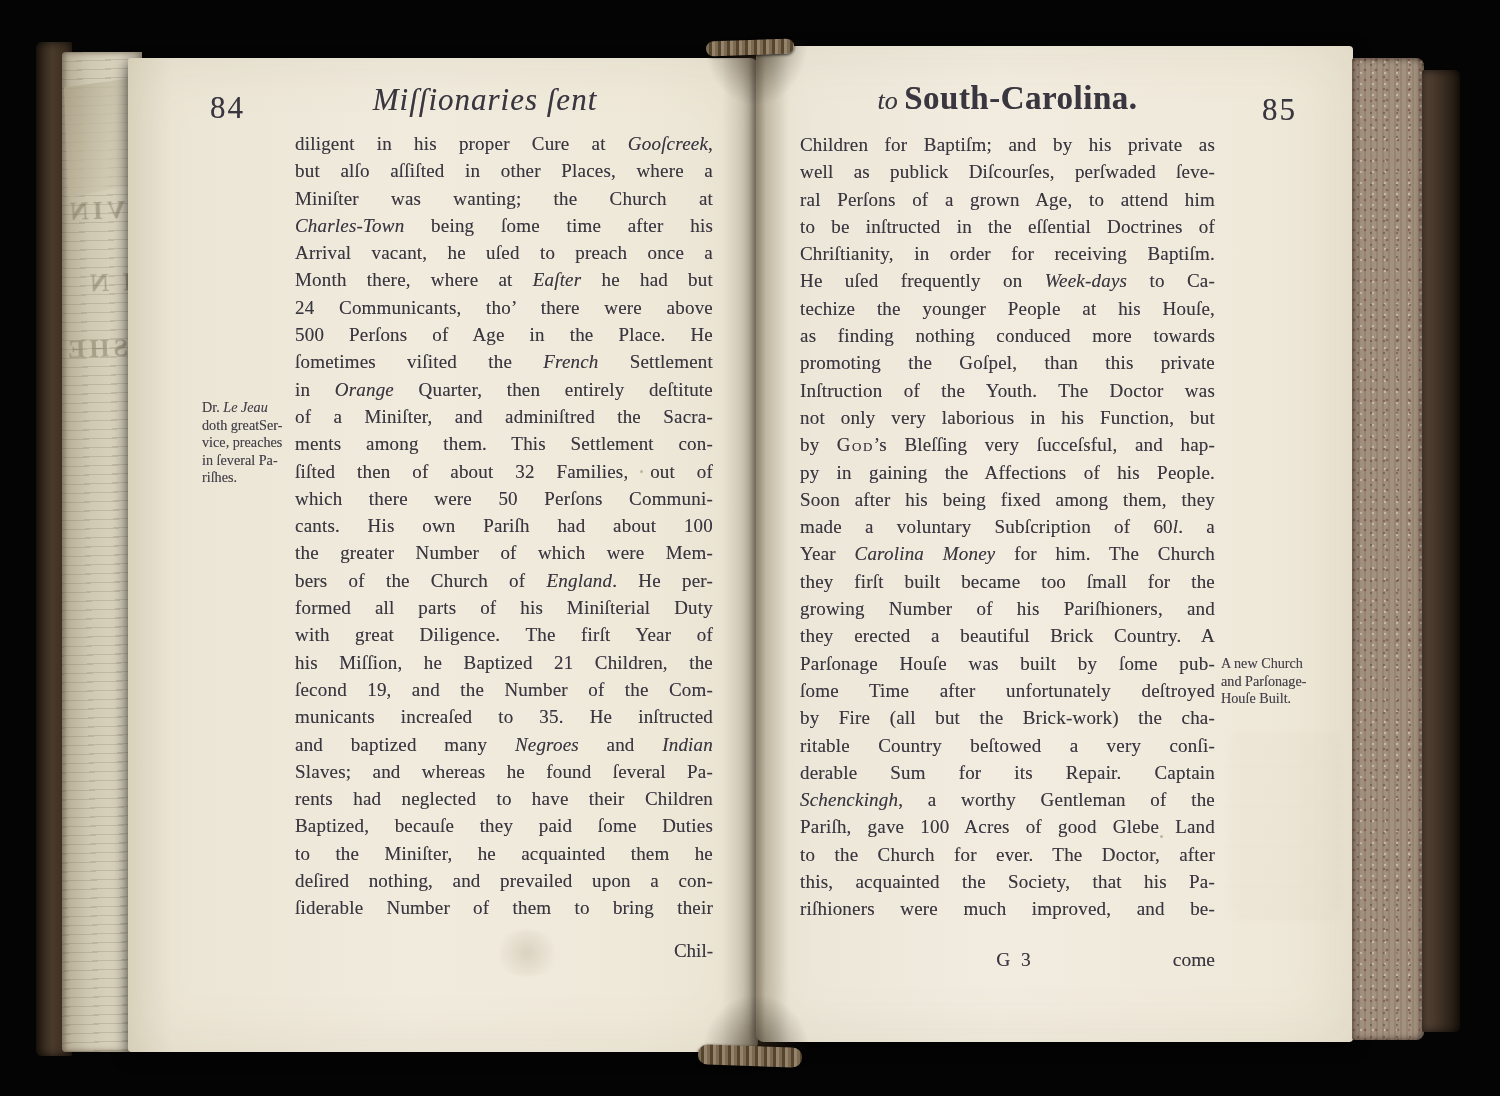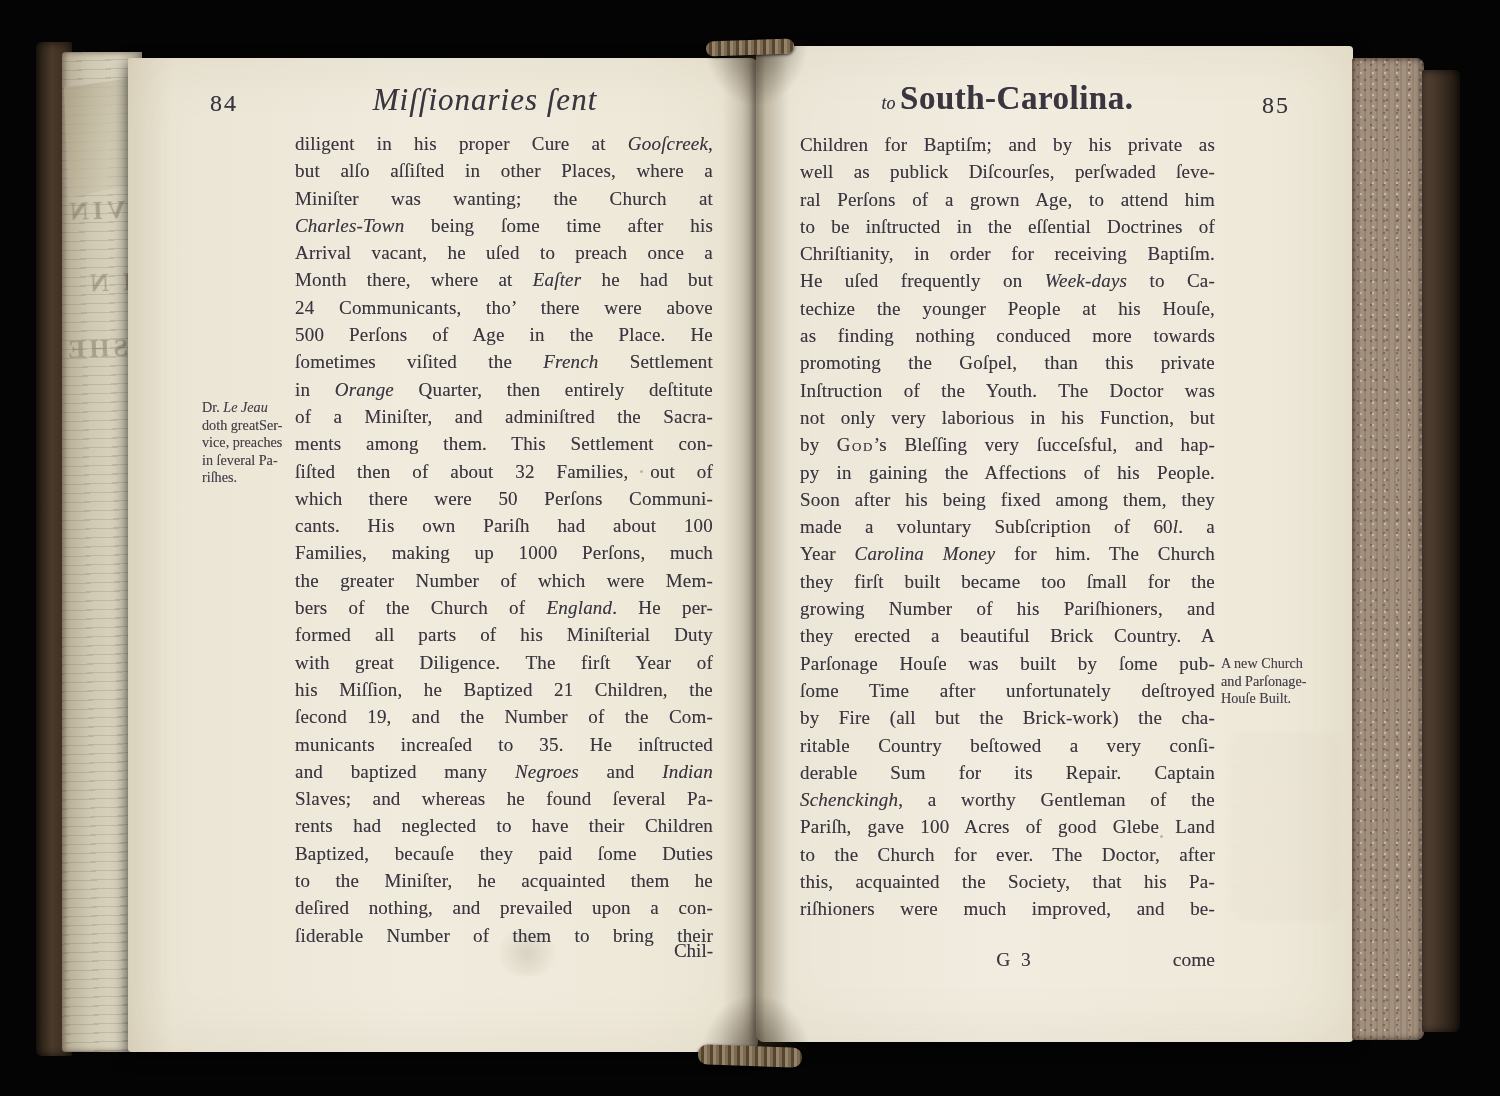--- a/index.html
+++ b/index.html
@@ -51,24 +51,24 @@
   .ghost-letter{color:rgba(112,100,76,.42);font-size:26px;font-weight:bold;
     transform:scaleX(-1) rotate(2deg);filter:blur(.6px);letter-spacing:4px;}
   .showthrough-right{left:1230px;top:733px;width:112px;height:185px;border-radius:10px;opacity:.55;
     background:repeating-linear-gradient(0deg, rgba(150,138,112,.20) 0 3px, rgba(0,0,0,0) 3px 10px);
     filter:blur(3px);}
   .ghost-mark{left:492px;top:930px;width:70px;height:46px;border-radius:50%;
     background:radial-gradient(circle, rgba(140,128,100,.22), rgba(0,0,0,0) 70%);filter:blur(1px);}
 
   
   .ink{color:#3a3640;text-shadow:0 0 .5px rgba(58,54,64,.45);}
-  .pagenum{font-size:24px;letter-spacing:2px;text-align:right;}
+  .pagenum{font-size:31px;letter-spacing:2px;text-align:right;}
   .title-left{left:276px;top:82px;width:418px;text-align:center;font-size:31px;letter-spacing:1px;}
   .title-right{left:800px;top:80px;width:415px;text-align:center;font-size:33px;font-weight:bold;letter-spacing:.5px;}
-  .title-right .it{font-size:18px;font-weight:normal;letter-spacing:0;}
+  .title-right .it{font-size:26px;font-weight:normal;letter-spacing:0;}
   .textblock{font-size:19px;letter-spacing:.2px;}
   .textblock-left{left:295px;top:130px;width:418px;}
   .textblock-right{left:800px;top:131px;width:415px;}
   .tline{line-height:27.3px;height:27.3px;overflow:hidden;text-align:justify;text-align-last:justify;}
   .it{font-style:italic;}
   .sc{font-variant:small-caps;letter-spacing:1.5px;}
   .margin-note{font-size:14.2px;color:#46424b;}
   .margin-note .mline{line-height:17.6px;}
   .margin-note-left{left:202px;top:399px;width:96px;}
   .margin-note-right{left:1221px;top:655px;width:104px;}
@@ -123,21 +123,20 @@
       <div class="tline"><span>Month there, where at </span><span class="it">Eaſter</span><span> he had but</span></div>
       <div class="tline"><span>24 Communicants, tho’ there were above</span></div>
       <div class="tline"><span>500 Perſons of Age in the Place. He</span></div>
       <div class="tline"><span>ſometimes viſited the </span><span class="it">French</span><span> Settlement</span></div>
       <div class="tline"><span>in </span><span class="it">Orange</span><span> Quarter, then entirely deſtitute</span></div>
       <div class="tline"><span>of a Miniſter, and adminiſtred the Sacra-</span></div>
       <div class="tline"><span>ments among them. This Settlement con-</span></div>
       <div class="tline"><span>ſiſted then of about 32 Families, out of</span></div>
       <div class="tline"><span>which there were 50 Perſons Communi-</span></div>
       <div class="tline"><span>cants. His own Pariſh had about 100</span></div>
-      <div class="tline"><span>Families, making up 1000 Perſons, much</span></div>
       <div class="tline"><span>the greater Number of which were Mem-</span></div>
       <div class="tline"><span>bers of the Church of </span><span class="it">England</span><span>. He per-</span></div>
       <div class="tline"><span>formed all parts of his Miniſterial Duty</span></div>
       <div class="tline"><span>with great Diligence. The firſt Year of</span></div>
       <div class="tline"><span>his Miſſion, he Baptized 21 Children, the</span></div>
       <div class="tline"><span>ſecond 19, and the Number of the Com-</span></div>
       <div class="tline"><span>municants increaſed to 35. He inſtructed</span></div>
       <div class="tline"><span>and baptized many </span><span class="it">Negroes</span><span> and </span><span class="it">Indian</span></div>
       <div class="tline"><span>Slaves; and whereas he found ſeveral Pa-</span></div>
       <div class="tline"><span>rents had neglected to have their Children</span></div>

